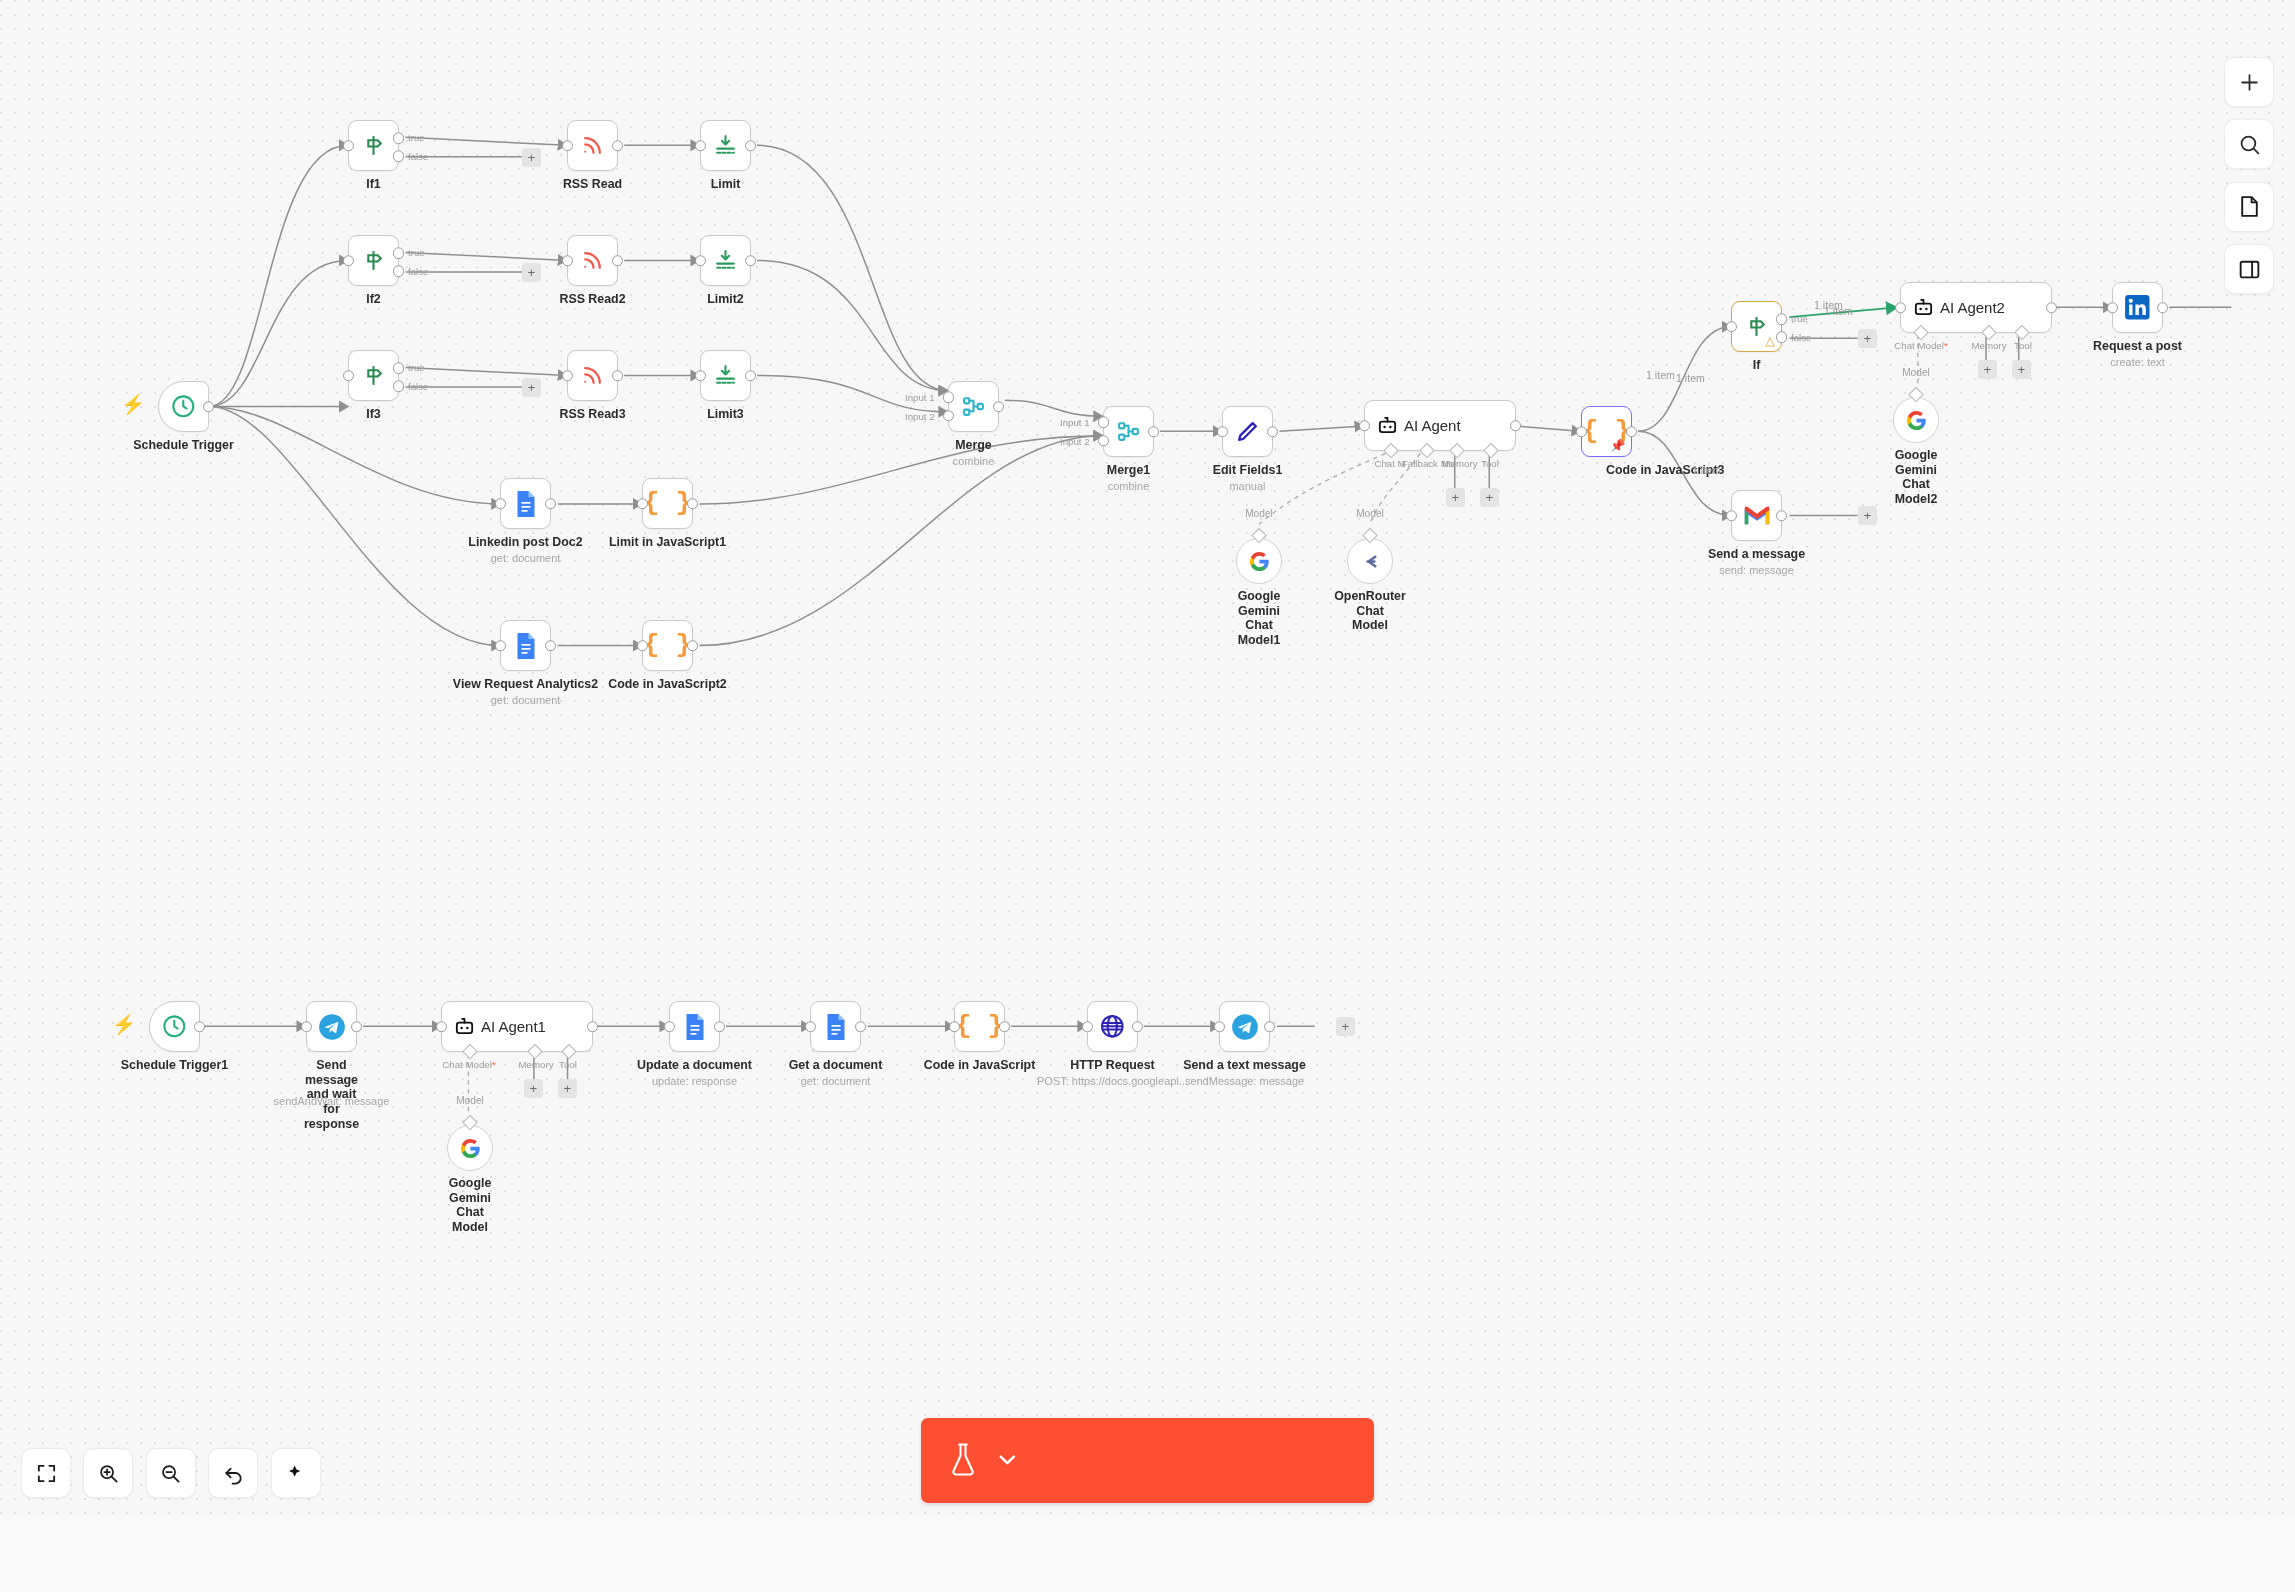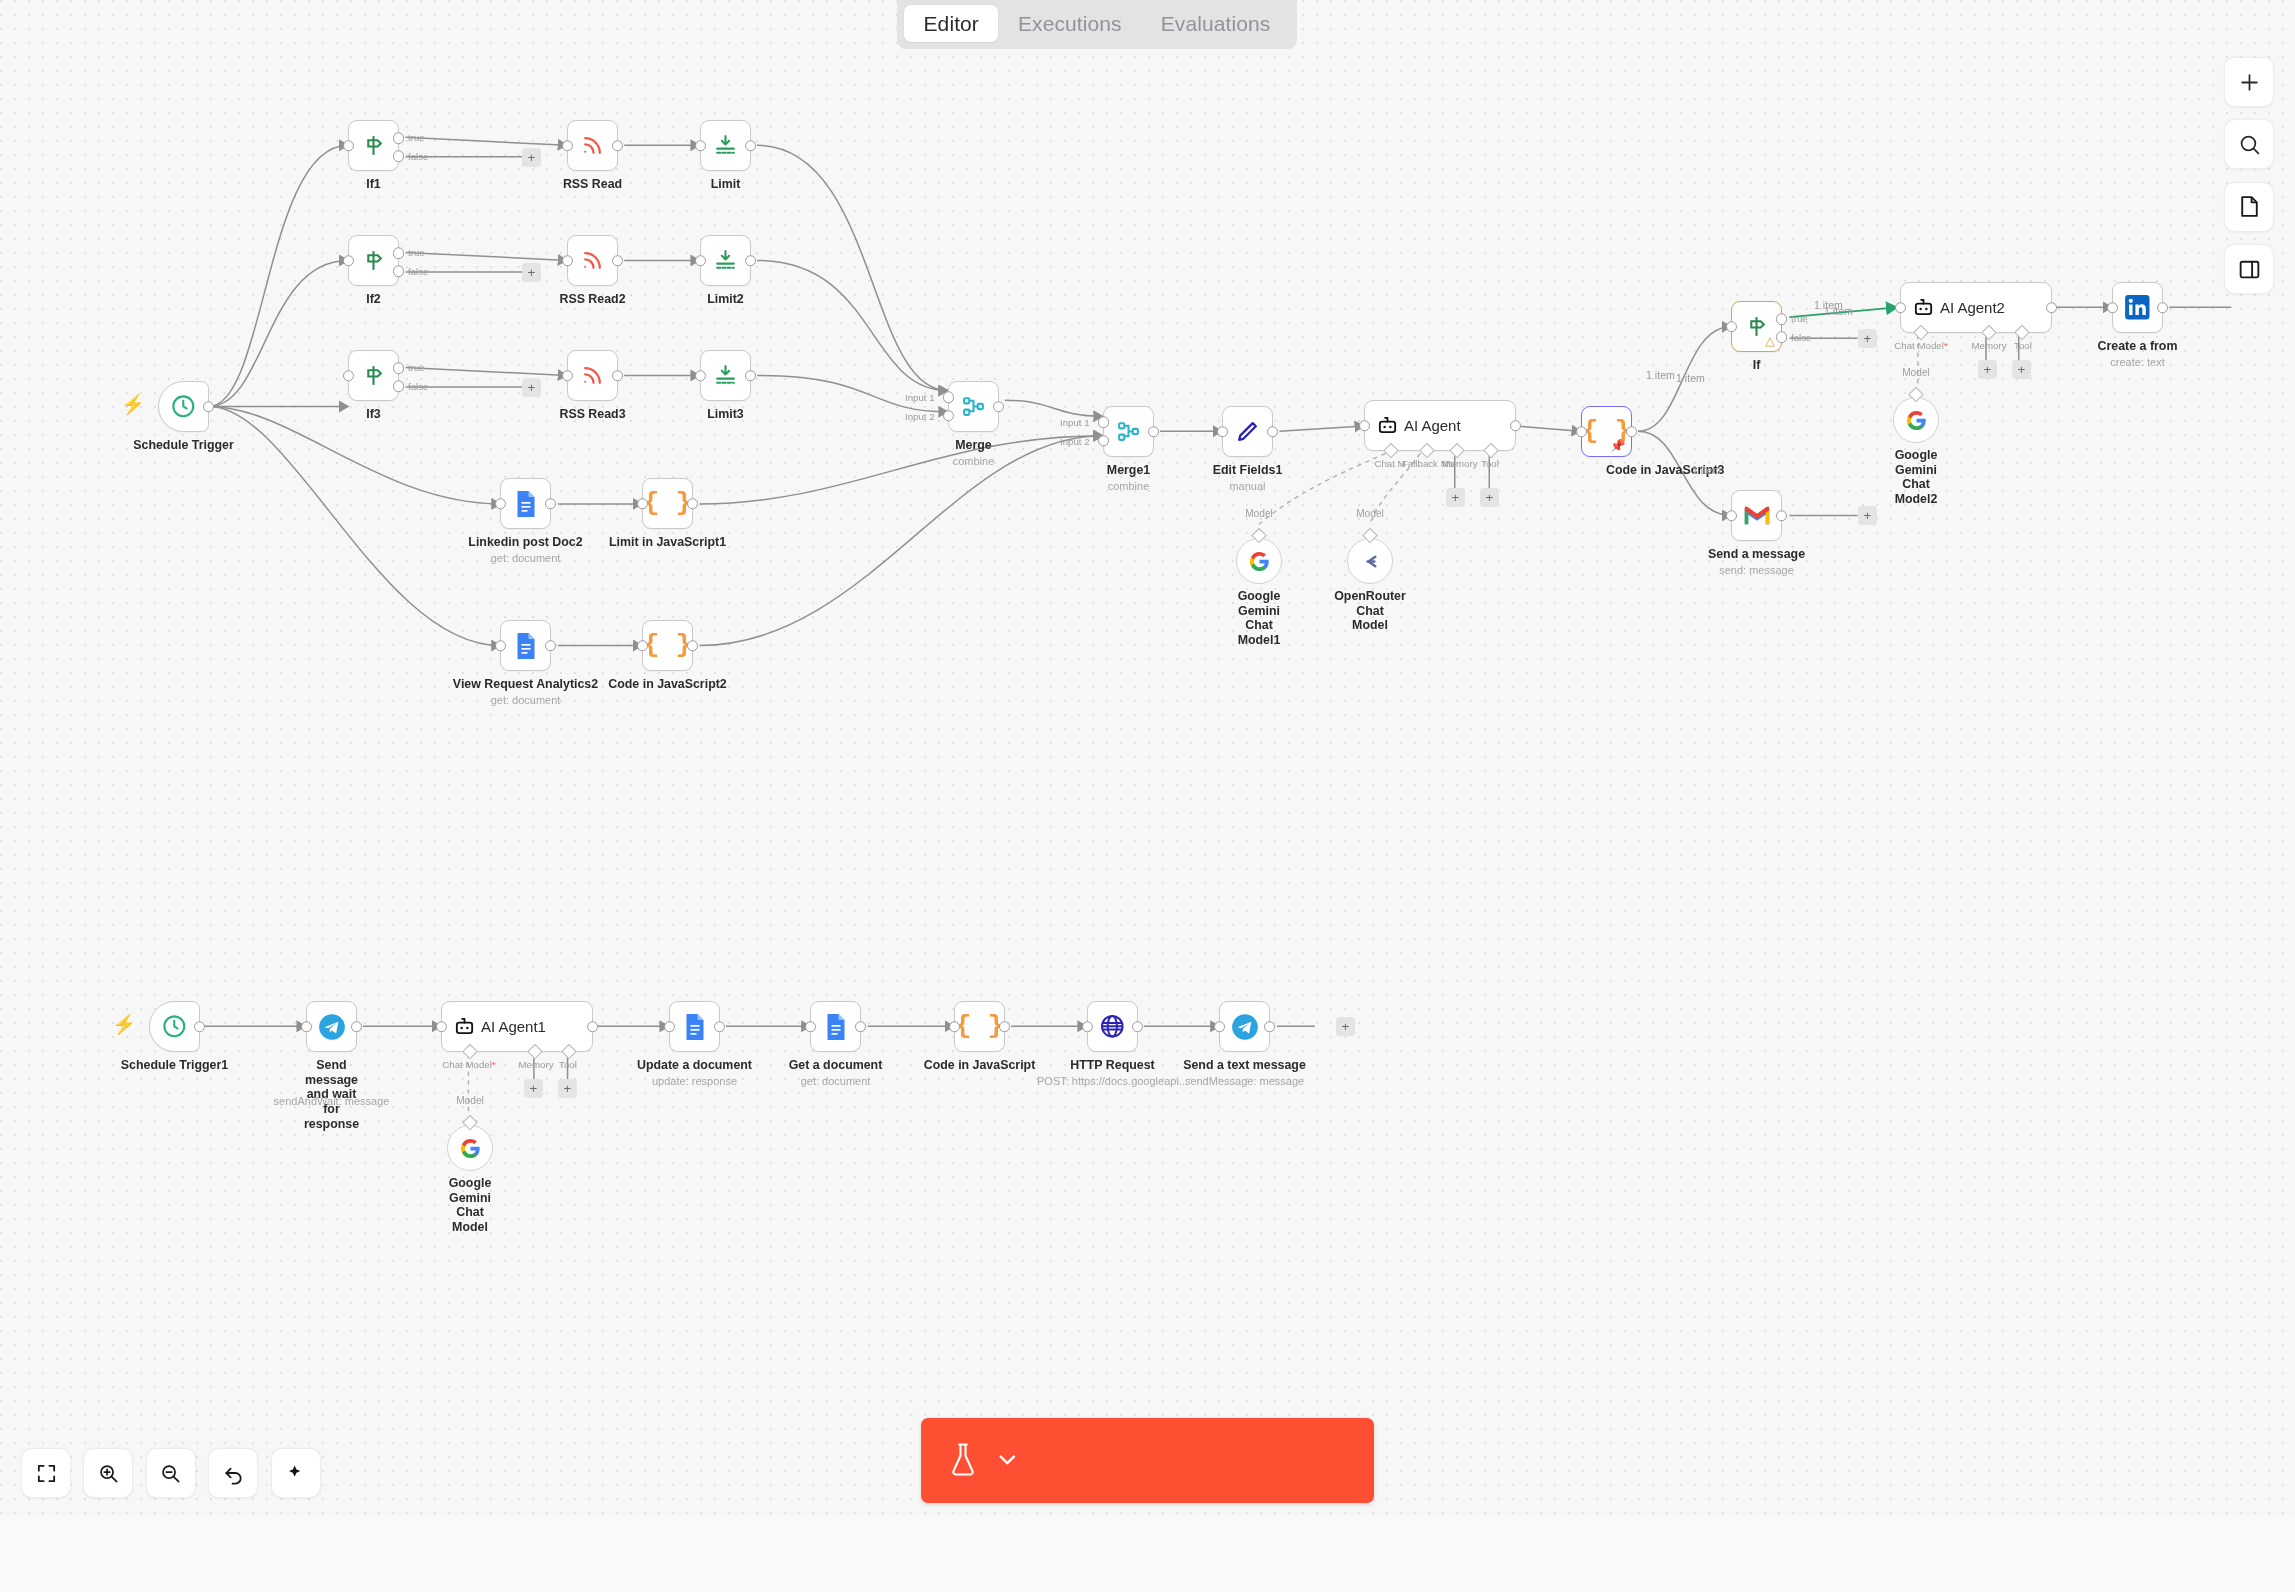--- a/index.html
+++ b/index.html
@@ -584,21 +584,21 @@
       <div class="nbox">
         <svg width="26.6" height="26.6" viewBox="0 0 24 24">
           <rect x="1" y="1" width="22" height="22" rx="3" fill="#0a66c2"></rect>
           <rect x="4.6" y="9.5" width="3.1" height="9.5" fill="#fff"></rect>
           <circle cx="6.15" cy="6.2" r="1.85" fill="#fff"></circle>
           <path d="M10.3 9.5h3v1.3c.55-.95 1.6-1.55 2.9-1.55 2.35 0 3.5 1.5 3.5 4.1V19h-3.1v-5.1c0-1.3-.5-2-1.6-2-1.05 0-1.6.7-1.6 2V19h-3.1z" fill="#fff"></path>
         </svg>
         <span class="port in"></span>
         <span class="port out"></span>
       </div>
-      <div class="nlabel">Create a from</div>
+      <div class="nlabel">Request a post</div>
       <div class="nsub" style="top:74px">create: text</div>
     </div>
 
     <div class="node sq" style="left:1731px;top:490px">
       <div class="nbox">
         <svg width="28" height="21" viewBox="0 0 32 24">
           <path d="M2 22V5l14 10L30 5v17h-4V11l-10 7-10-7v11z" fill="#4285f4"></path>
           <path d="M2 22V5l3-3 11 8 11-8 3 3v17h-4V11l-10 7-10-7v11z" fill="none"></path>
           <path d="M2 5v17h4V11z" fill="#34a853"></path>
           <path d="M26 5v17h4V5z" fill="#fbbc05"></path>
@@ -787,25 +787,20 @@
       </div>
       <div class="slabel" style="white-space:pre-line">Google Gemini Chat
 Model</div>
     </div>
 
     <span class="itemlab" style="left:1676px;top:372px">1 item</span>
     <span class="itemlab" style="left:1814px;top:299px">1 item</span>
 
   </div>
 
-  <div id="tabbar">
-    <div class="tab active">Editor</div>
-    <div class="tab">Executions</div>
-    <div class="tab">Evaluations</div>
-  </div>
 
   <div id="righttools">
     <div class="rtbtn">
       <svg width="25" height="25" viewBox="0 0 24 24" fill="none" stroke="#2b2b2b" stroke-width="1.7">
         <path d="M12 5v14M5 12h14" stroke-linecap="round"></path>
       </svg>
     </div>
     <div class="rtbtn">
       <svg width="25" height="25" viewBox="0 0 24 24" fill="none" stroke="#2b2b2b" stroke-width="1.7">
         <circle cx="11" cy="11" r="6.6"></circle>

